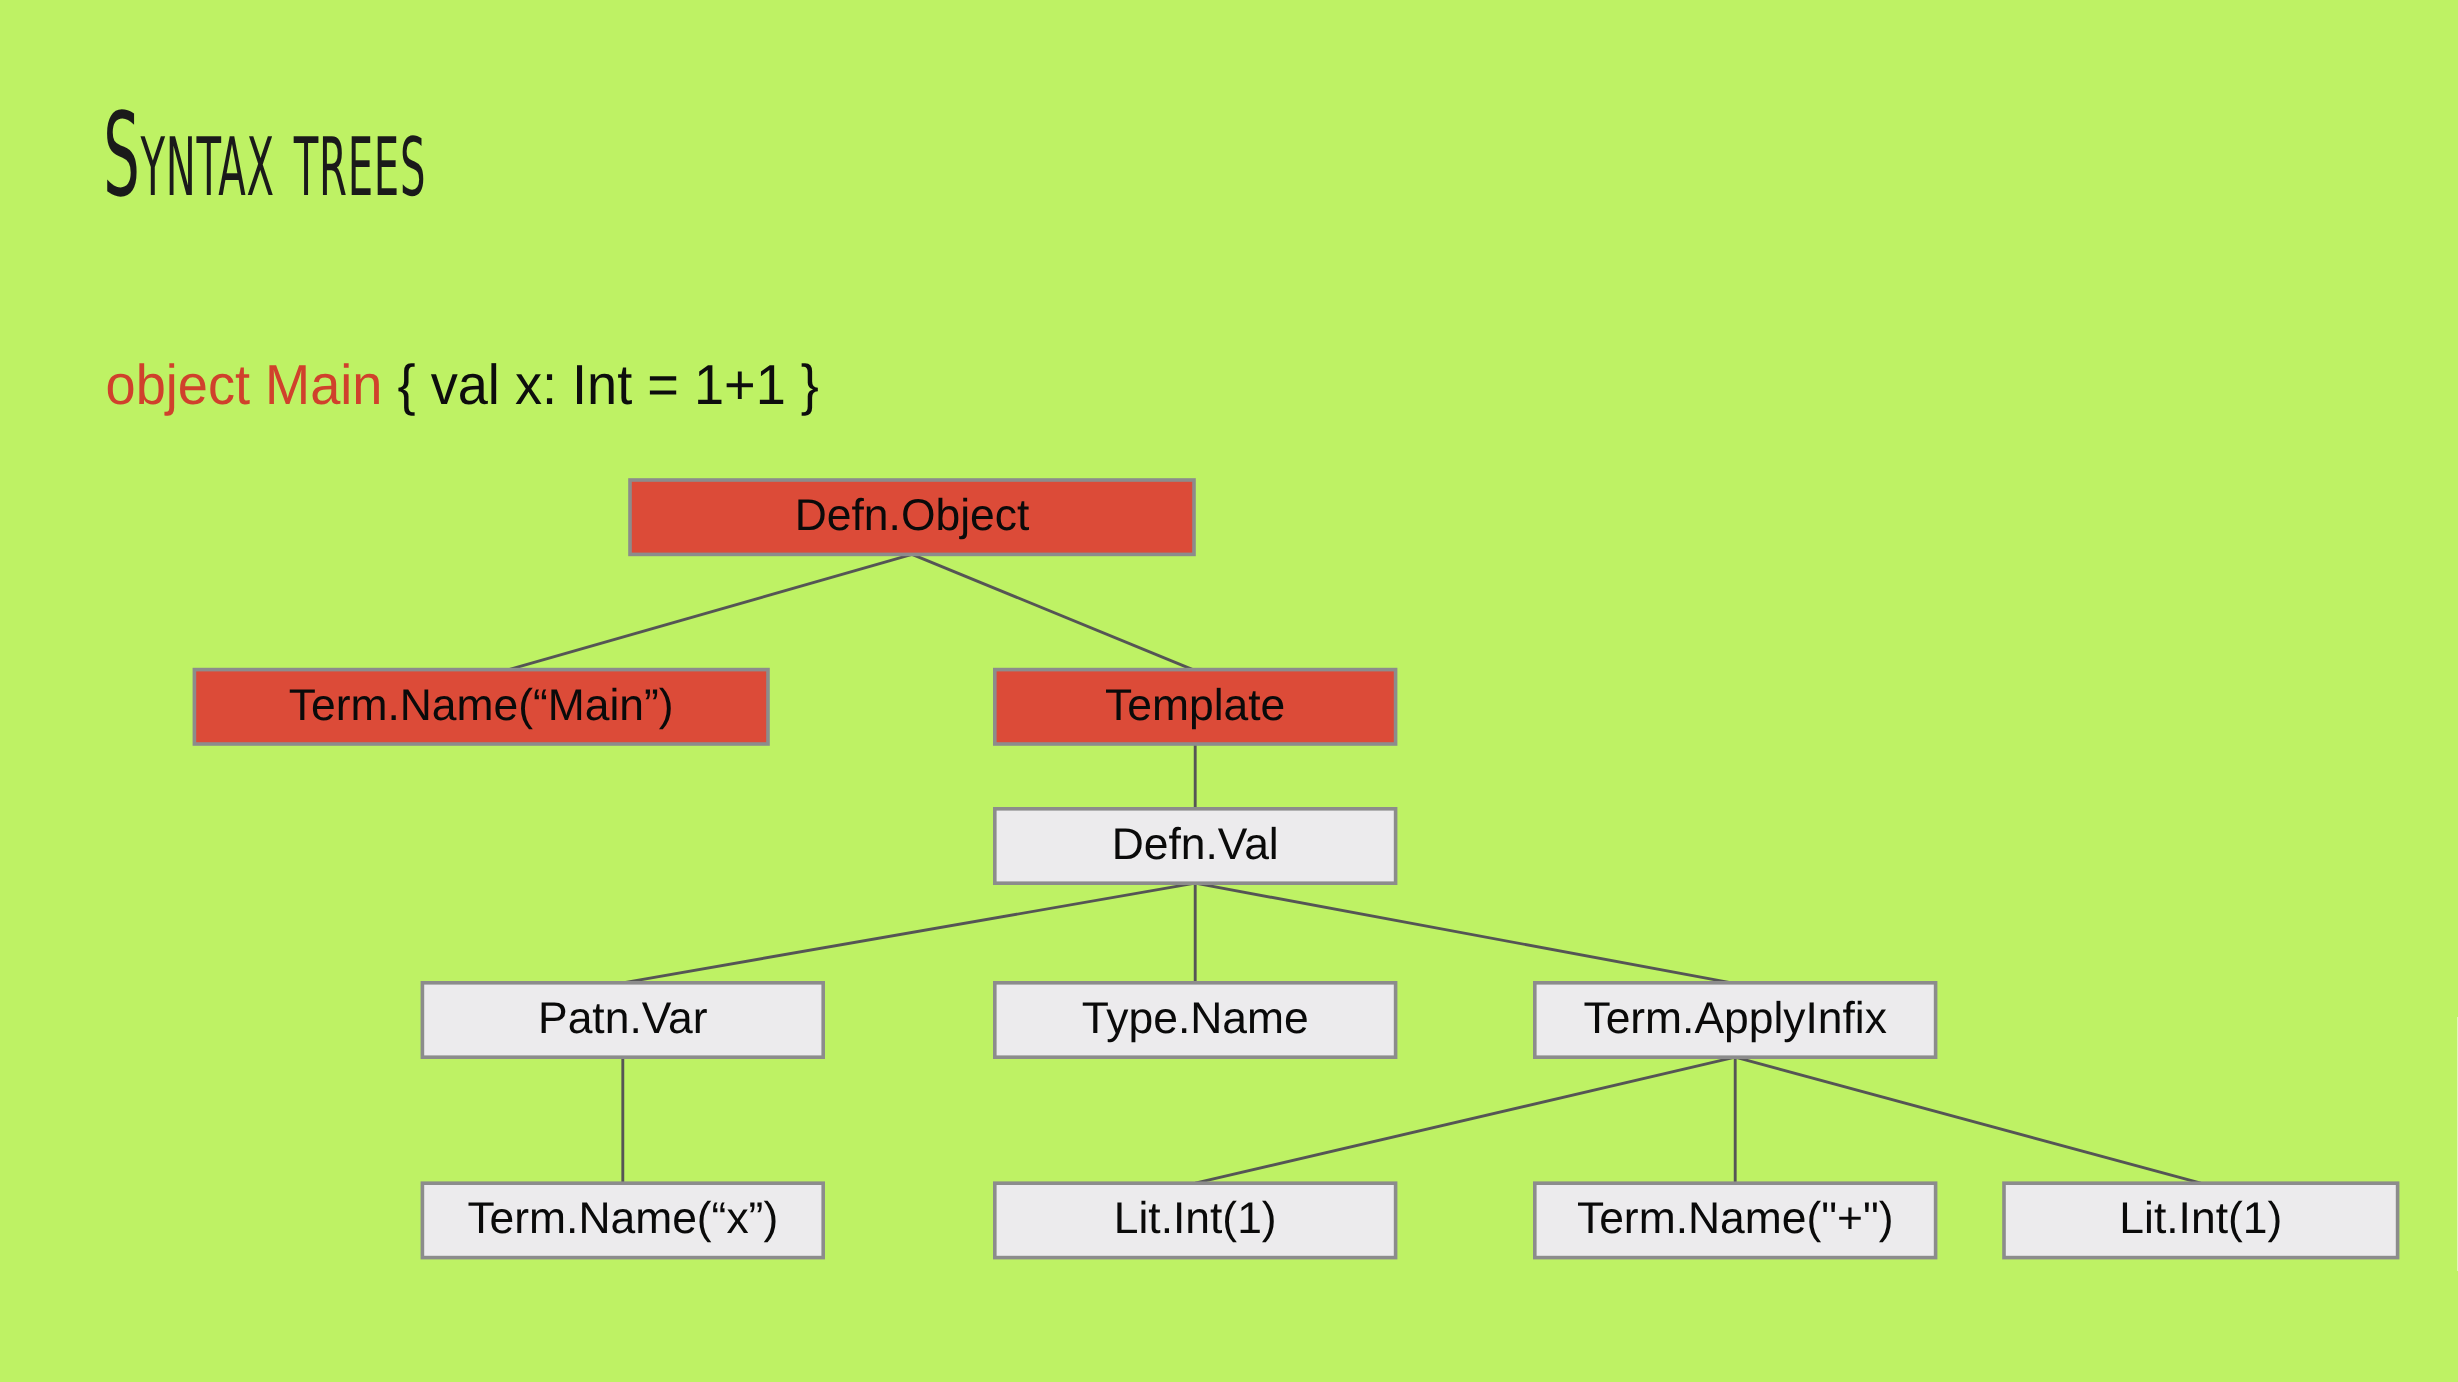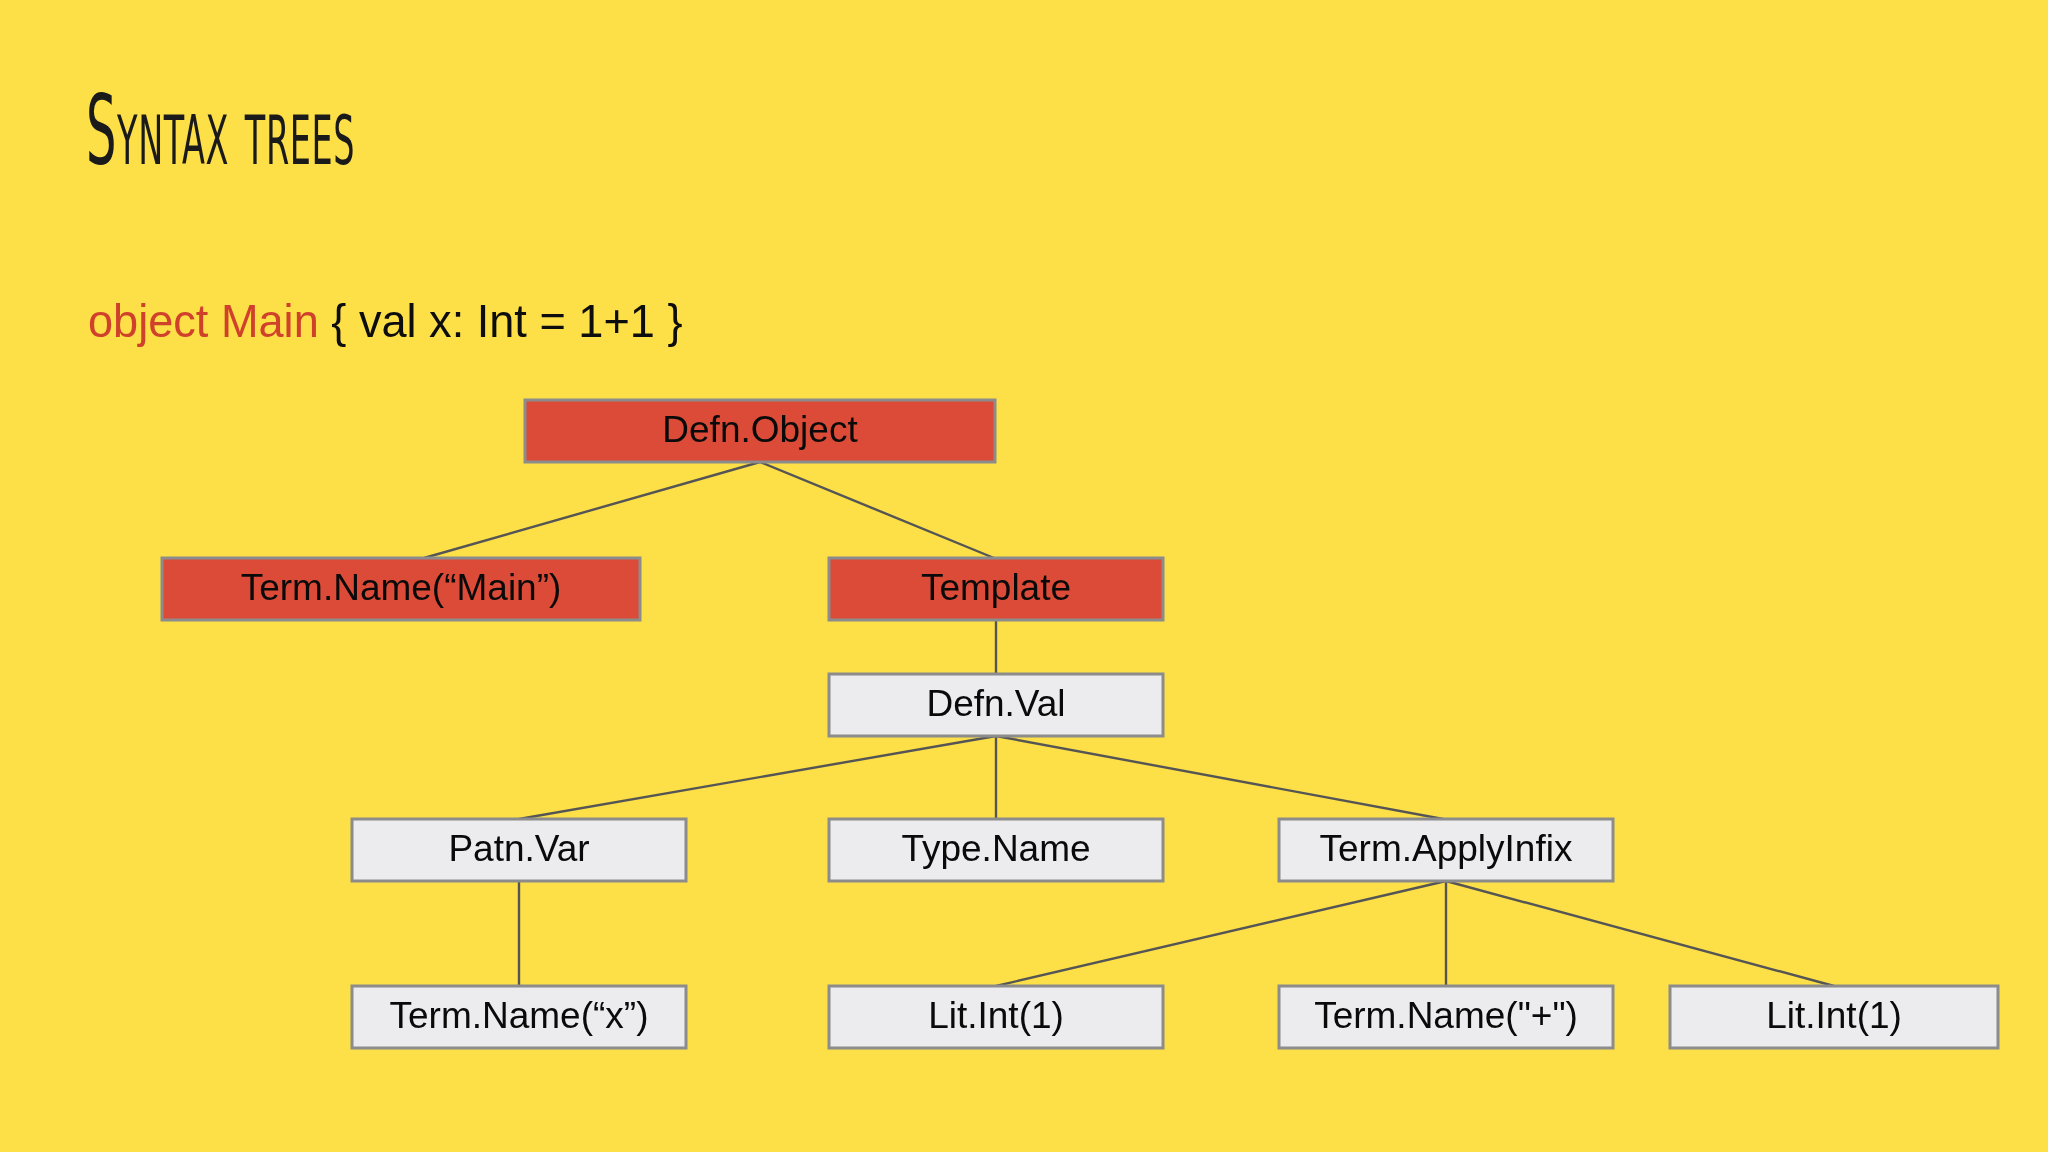--- a/index.html
+++ b/index.html
@@ -11,21 +11,21 @@
     width: 2048px;
     height: 1152px;
     position: relative;
     overflow: hidden;
     font-family: "Liberation Sans", sans-serif;
   }
 
   #slide {
     position: absolute;
     inset: 0;
-    background: #fde047;
+    background: #bef264;
   }
 
   
   #slide-title {
     position: absolute;
     left: 86px;
     top: 82px;
     font-family: "DejaVu Sans Condensed", "DejaVu Sans", sans-serif;
     font-size: 86px;
     line-height: 1;

